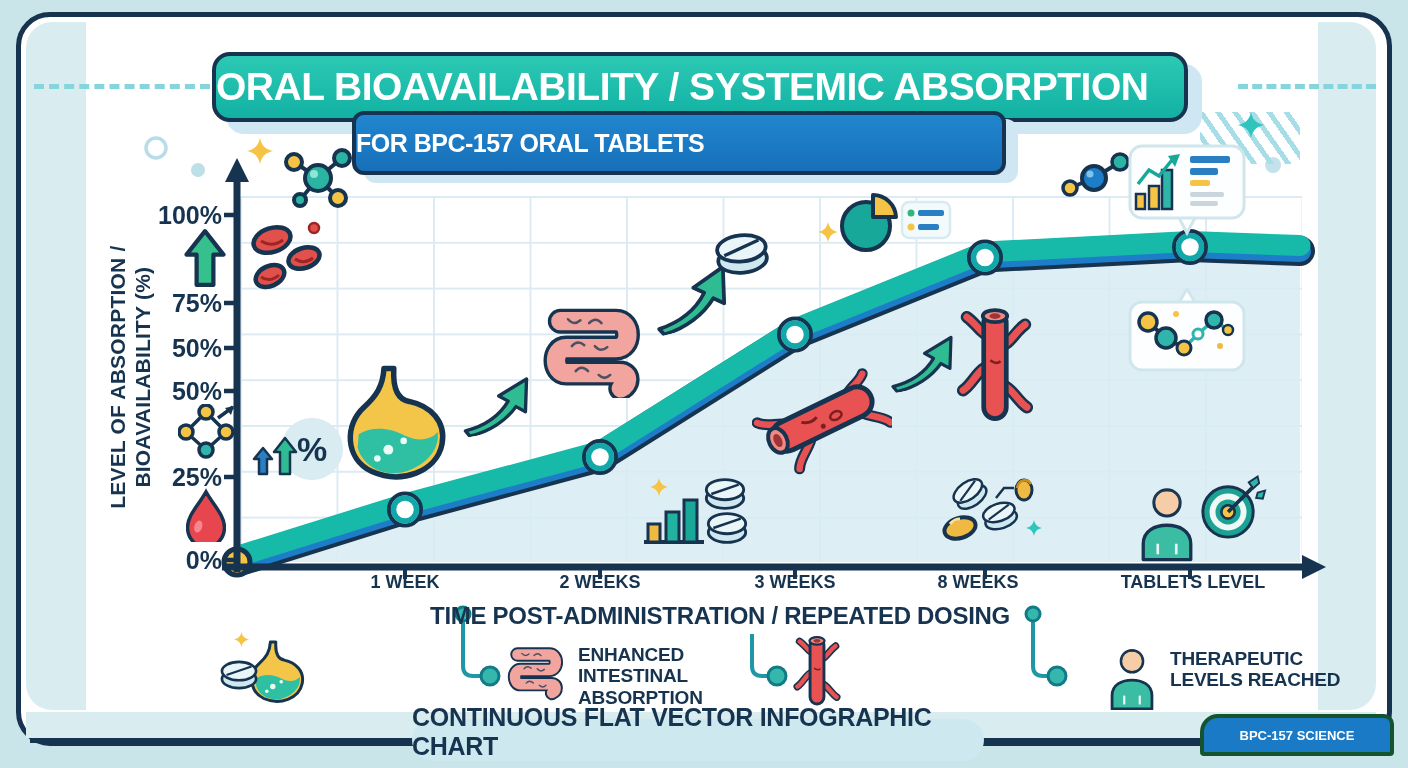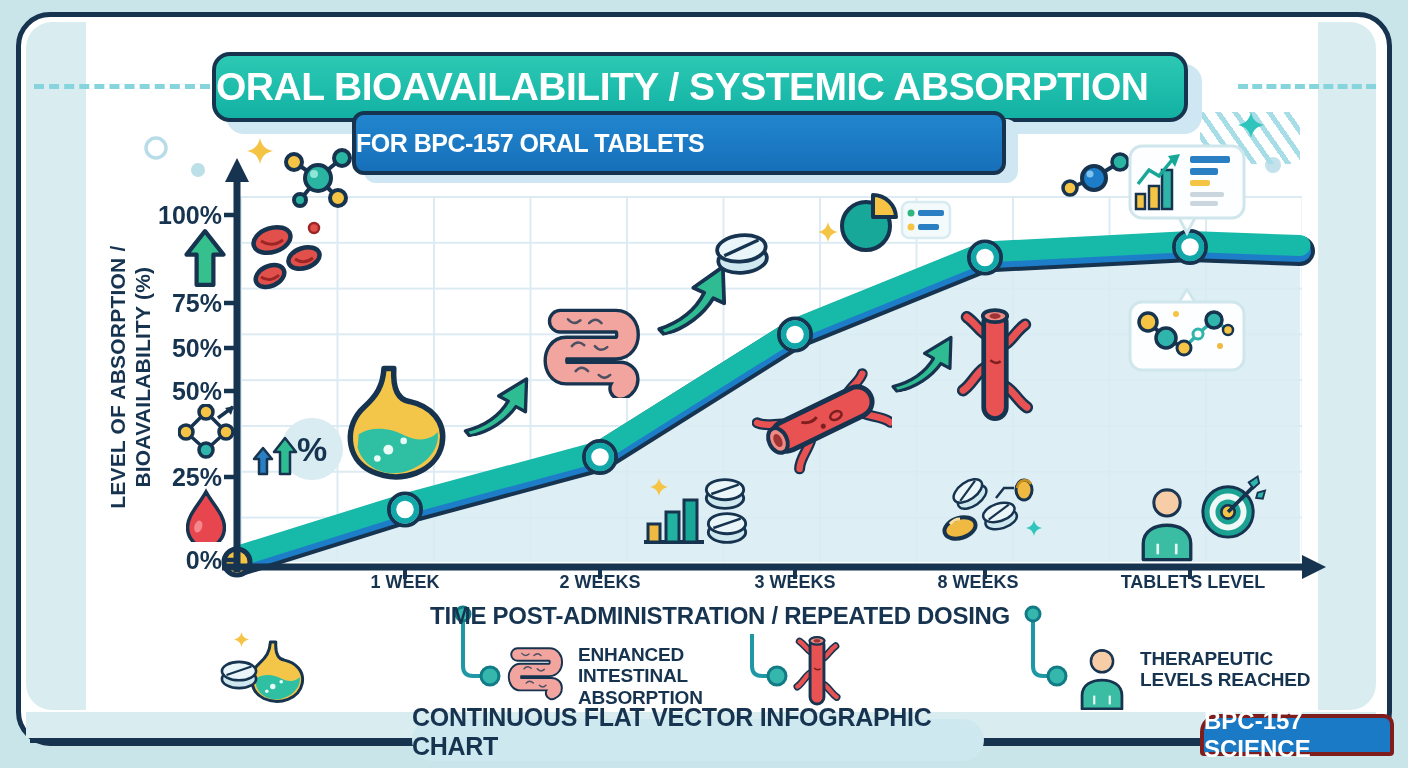--- a/index.html
+++ b/index.html
@@ -28,23 +28,23 @@
   .yaxis-title{left:-62px;top:352px;width:384px;text-align:center;font-size:21px;
       font-weight:bold;line-height:1.2;transform:rotate(-90deg);white-space:pre-line;z-index:4;letter-spacing:.2px;}
   .xaxis-title{left:360px;top:602px;width:720px;text-align:center;font-size:24px;
       font-weight:bold;z-index:4;letter-spacing:-.3px;}
   .milestone{display:flex;align-items:flex-start;gap:10px;z-index:5;}
   .ms-label{white-space:pre-line;font-size:19px;font-weight:bold;line-height:1.13;padding-top:4px;letter-spacing:-.2px;}
   .footer-pill{left:412px;top:719px;width:572px;height:42px;background:#cde9ef;border-radius:21px;
       display:flex;align-items:flex-end;justify-content:center;font-size:25px;font-weight:bold;
       letter-spacing:-.3px;z-index:8;}
   .footer-line{top:738px;height:5px;background:#16334f;z-index:7;}
-  .badge{left:1200px;top:714px;width:186px;height:34px;background:#1b7ac6;border:4px solid #7f1d1d;
+  .badge{left:1200px;top:714px;width:186px;height:34px;background:#1b7ac6;border:4px solid #14532d;
       border-radius:18px 10px 4px 4px;display:flex;align-items:center;justify-content:center;
-      color:#fff;font-size:24px;font-weight:bold;z-index:9;}
+      color:#fff;font-size:13px;font-weight:bold;z-index:9;}
   svg{display:block;}
   .pct-badge{left:281px;top:418px;width:62px;height:62px;border-radius:50%;background:#d9ecf2;
       display:flex;align-items:center;justify-content:center;font-size:34px;font-weight:bold;z-index:3;}
 </style>
 </head>
 <body>
 
 <svg width="0" height="0" style="position:absolute">
   <defs>
     <symbol id="sym-sparkle" viewBox="0 0 24 24">
@@ -408,21 +408,21 @@
     </svg>
   <div class="ms-label">ENHANCED
 INTESTINAL
 ABSORPTION</div>
 </div>
 <div class="abs milestone" style="left:788px;top:632px">
   <svg width="58" height="78">
       <use href="#sym-vessel"></use>
     </svg>
 </div>
-<div class="abs milestone" style="left:1074px;top:638px">
+<div class="abs milestone" style="left:1104px;top:638px">
   <svg width="56" height="72">
       <use href="#sym-person"></use>
     </svg>
   <div class="ms-label" style="padding-top:10px">THERAPEUTIC
 LEVELS REACHED</div>
 </div>
 
 <div class="abs footer-line" style="left:30px;width:384px"></div>
 <div class="abs footer-line" style="left:982px;width:300px"></div>
 <div class="abs footer-pill">

